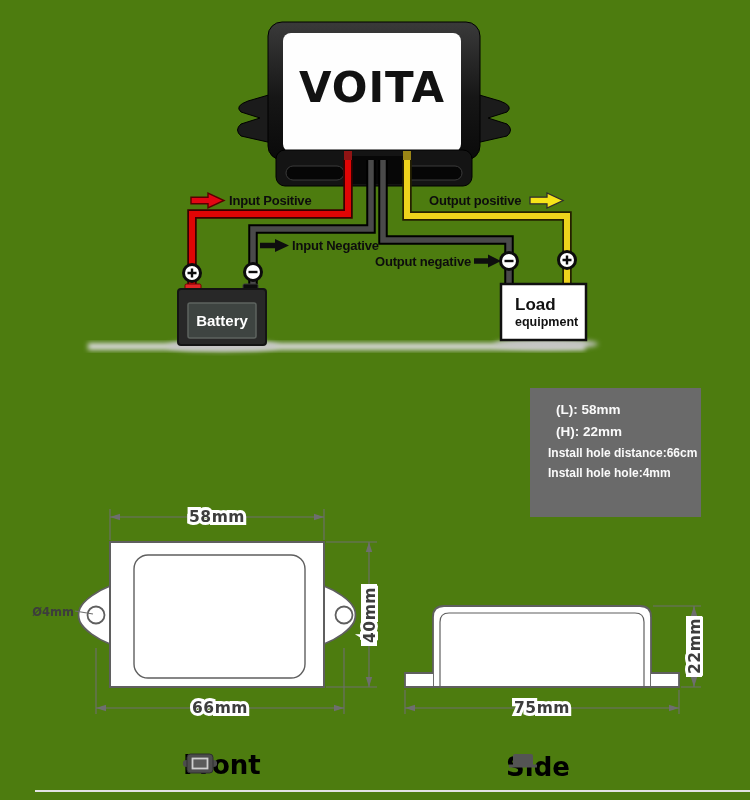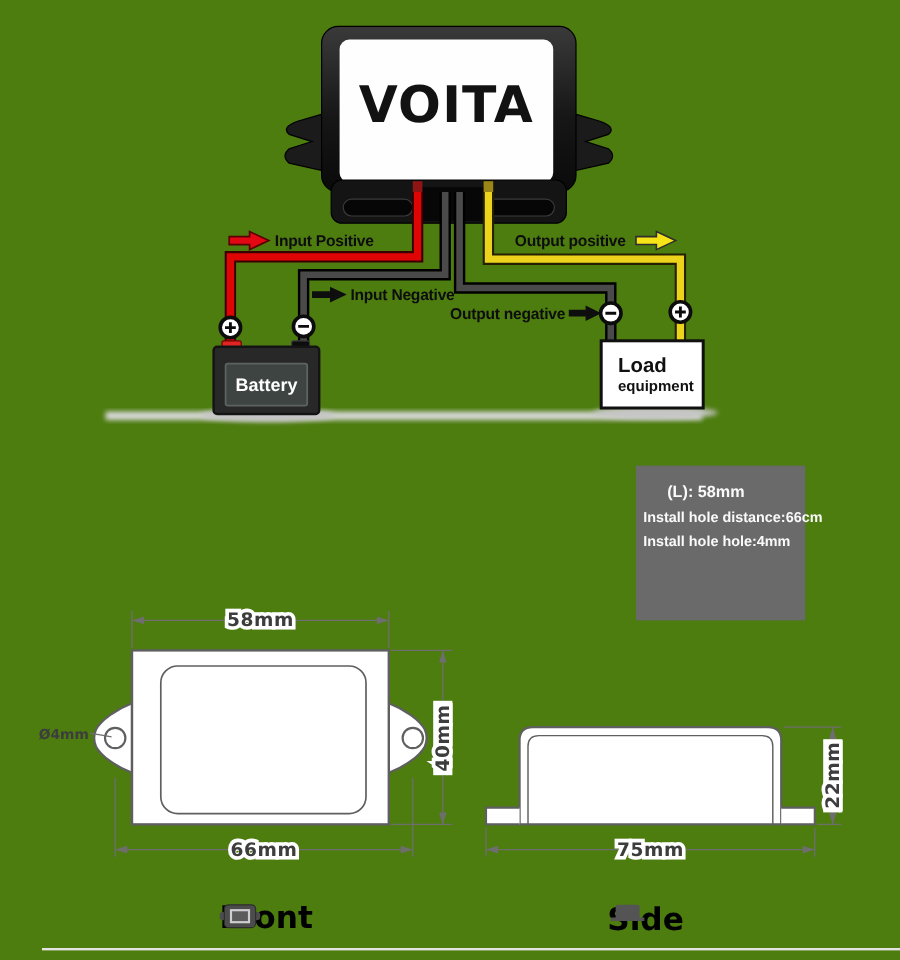--- a/index.html
+++ b/index.html
@@ -14,24 +14,24 @@
   .load-text-big{font:bold 17px "Liberation Sans",sans-serif;fill:#111111;}
   .load-text-small{font:bold 12.5px "Liberation Sans",sans-serif;fill:#111111;}
 
   .draw-line{stroke:#5f5f5f;fill:#ffffff;}
   .dim-line{stroke:#6e6e6e;stroke-width:1.1;fill:none;}
   .dim-arrow{fill:#6e6e6e;}
   .dim-text{font:bold 15.5px "DejaVu Sans",sans-serif;fill:#3d3d3d;letter-spacing:0.5px;
             paint-order:stroke;stroke:#ffffff;stroke-width:6px;}
   .small-dim{font:bold 11.5px "DejaVu Sans",sans-serif;fill:#3d3d3d;}
 
-  .spec-box{position:absolute;left:530px;top:388px;width:141px;height:129px;
+  .spec-box{position:absolute;left:530px;top:388px;width:171px;height:129px;
             background:#6a6a6a;color:#fafafa;font-weight:bold;box-sizing:border-box;padding-top:11px;}
   .spec-dim{font-size:13.5px;line-height:22px;padding-left:26px;white-space:nowrap;}
-  .spec-note{font-size:12px;line-height:20px;padding-left:6px;white-space:nowrap;}
+  .spec-note{font-size:12px;line-height:20px;padding-left:18px;white-space:nowrap;}
 
   .caption-group{position:absolute;display:flex;align-items:center;gap:2px;}
   .caption-text{font:bold 26px "DejaVu Sans",sans-serif;color:#000;}
   #front-caption{left:183px;top:750px;}
   #side-caption{left:506px;top:752px;}
   .divider{position:absolute;left:35px;top:790px;width:715px;height:2px;background:#e3e3e3;}
 </style>
 </head>
 <body>
 
@@ -119,20 +119,21 @@
 
     <path d="M260,242.7 H275 V239 L289,245.5 L275,252 V248.3 H260 Z" fill="#0e0e0e"></path>
     <text x="292" y="250" class="wire-label">Input Negative</text>
 
     <text x="375" y="266" class="wire-label">Output negative</text>
     <path d="M474,258.2 H488 V254.5 L501,261 L488,267.5 V263.8 H474 Z" fill="#0e0e0e"></path>
   </svg>
 
   <div class="spec-box">
     <div class="spec-dim">(L): 58mm</div>
+    <div class="spec-dim">(H): 22mm</div>
     <div class="spec-note">Install hole distance:66cm</div>
     <div class="spec-note">Install hole hole:4mm</div>
   </div>
 
   <svg width="750" height="260" viewBox="0 480 750 260" style="top:480px">
 
     <g>
       <path class="draw-line" stroke-width="1.8" d="M110,586 C97,591 84,600 80,608 Q77,615 80,622 C84,630 97,639 110,644 Z"></path>
       <path class="draw-line" stroke-width="1.8" d="M324,586 C337,591 350,600 354,608 Q357,615 354,622 C350,630 337,639 324,644 Z"></path>
       <rect x="110" y="542" width="214" height="145" class="draw-line" stroke-width="2"></rect>

